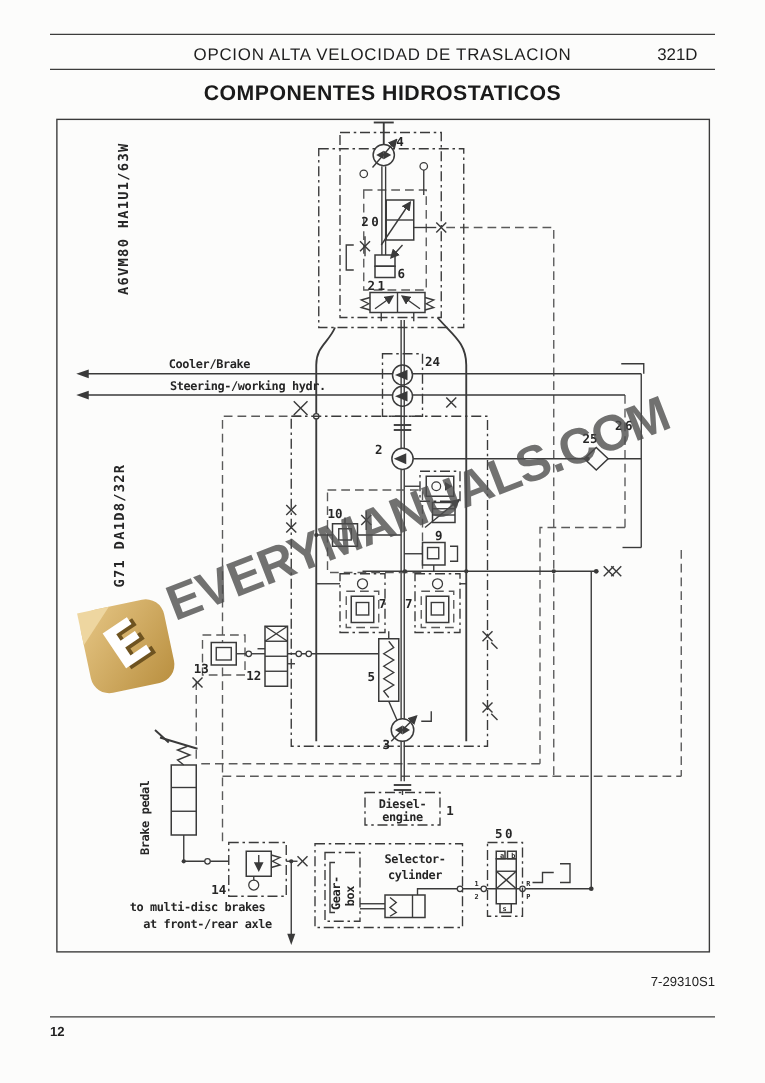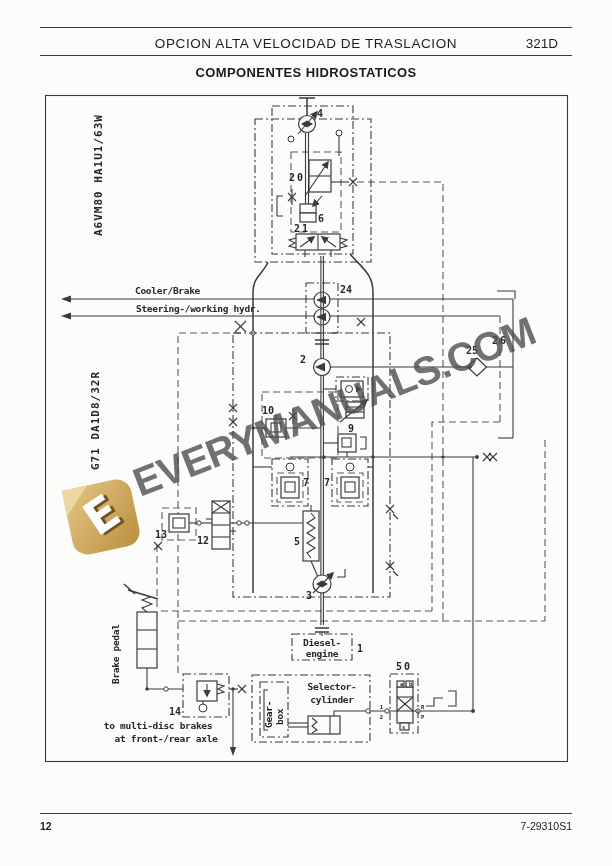--- a/index.html
+++ b/index.html
@@ -11,24 +11,24 @@
   #rule-top{top:27px;}
   #rule-mid{top:55px;}
   #rule-foot{top:813px;}
   .hdr-title{
     position:absolute;top:36px;left:40px;right:40px;text-align:center;
     font-size:13.5px;letter-spacing:.6px;color:#1e1e1e;
   }
   .hdr-model{position:absolute;top:36px;right:54px;font-size:13.5px;color:#1e1e1e;}
   .hdr-sub{
     position:absolute;top:65px;left:40px;right:40px;text-align:center;
-    font-size:13px;font-weight:bold;letter-spacing:.4px;color:#1a1a1a;
+    font-size:17px;font-weight:bold;letter-spacing:.4px;color:#1a1a1a;
   }
   .foot-page{position:absolute;top:820px;left:40px;font-size:10.5px;font-weight:bold;}
-  .foot-doc{position:absolute;top:820px;right:40px;font-size:10.5px;}
+  .foot-doc{position:absolute;top:780px;right:40px;font-size:10.5px;}
   svg{position:absolute;left:0;top:0;}
   .ln{stroke:#3a3a3a;stroke-width:1.1;fill:none;stroke-linecap:butt;}
   .ln2{stroke:#3a3a3a;stroke-width:1.5;fill:none;}
   .dd{stroke:#3a3a3a;stroke-width:1.1;fill:none;stroke-dasharray:8 3 2 3;}
   .da{stroke:#5a5a5a;stroke-width:1.1;fill:none;stroke-dasharray:7 4;}
   .dot{fill:#3a3a3a;stroke:none;}
   .oc{fill:#fcfcfb;stroke:#3a3a3a;stroke-width:1;}
   .sym{fill:#fcfcfb;stroke:#3a3a3a;stroke-width:1.2;}
   .fillb{fill:#3a3a3a;stroke:none;}
   .tx{font-family:"DejaVu Sans Mono",monospace;font-weight:bold;fill:#262626;}

